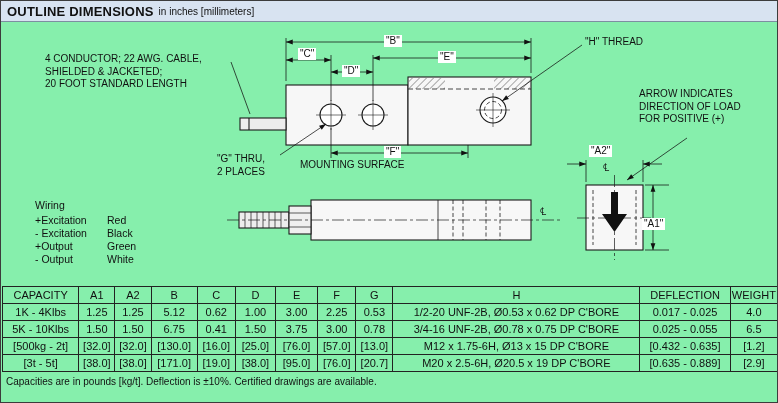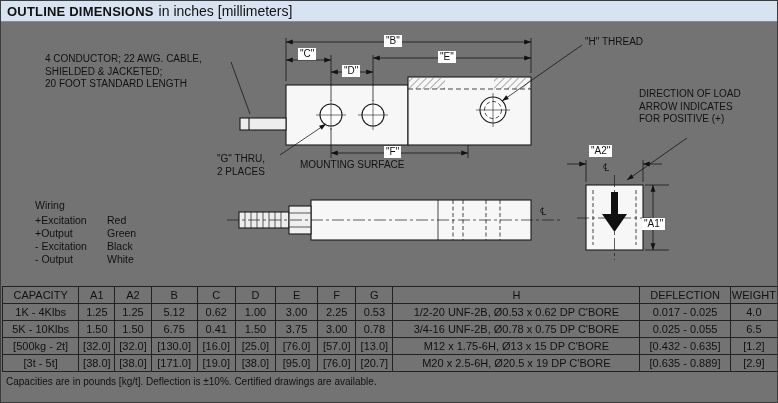--- a/index.html
+++ b/index.html
@@ -1,26 +1,26 @@
 <!DOCTYPE html>
 <html><head>
 <meta charset="utf-8">
 <style>
   * { margin:0; padding:0; box-sizing:border-box; }
   body { background:#888; font-family:"Liberation Sans", sans-serif; }
   .page {
-    width:778px; height:403px; background:#737373; position:relative;
+    width:778px; height:403px; background:#86efac; position:relative;
     border:1px solid #3c3c3c; overflow:hidden; color:#111;
   }
   .hdr {
     height:21px; background:#d8e3f1; border-bottom:1px solid #7d8ea1;
     display:flex; align-items:center; padding-left:6px; gap:5px;
   }
   .hdr .t { font-size:13px; font-weight:bold; letter-spacing:.2px; }
-  .hdr .s { font-size:14px; }
+  .hdr .s { font-size:10px; }
   .draw { position:relative; height:264px; }
   .draw svg { position:absolute; left:0; top:0; }
   .note { position:absolute; font-size:10px; line-height:12.5px; white-space:nowrap; }
   .note span { display:block; }
   .dim {
     position:absolute; font-size:10px; background:#fff; padding:0 2px;
     white-space:nowrap; line-height:12px;
   }
   .cl { position:absolute; font-size:11px; line-height:11px; }
   .wiring { position:absolute; left:34px; top:157px; font-size:10.5px; line-height:13px;margin-top:20px; }
@@ -133,42 +133,42 @@
       <span>SHIELDED &amp; JACKETED;</span>
       <span>20 FOOT STANDARD LENGTH</span>
     </div>
 
     <div class="wiring">
       <div class="wt">Wiring</div>
       <div class="wr">
         <span>+Excitation</span><span>Red</span>
       </div>
       <div class="wr">
+        <span>- Excitation</span><span>Black</span>
+      </div>
+      <div class="wr">
         <span>+Output</span><span>Green</span>
-      </div>
-      <div class="wr">
-        <span>- Excitation</span><span>Black</span>
       </div>
       <div class="wr">
         <span>- Output</span><span>White</span>
       </div>
     </div>
 
     <div class="note" style="left:216px;top:131px">
       <span>"G" THRU,</span>
       <span>2 PLACES</span>
     </div>
 
     <div class="note" style="left:299px;top:137px">MOUNTING SURFACE</div>
 
     <div class="note" style="left:584px;top:14px">"H" THREAD</div>
 
     <div class="note" style="left:638px;top:66px">
+      <span>ARROW INDICATES</span>
       <span>DIRECTION OF LOAD</span>
-      <span>ARROW INDICATES</span>
       <span>FOR POSITIVE (+)</span>
     </div>
 
     <div class="dim" style="left:383px;top:13px">"B"</div>
     <div class="dim" style="left:297px;top:26px">"C"</div>
     <div class="dim" style="left:341px;top:43px">"D"</div>
     <div class="dim" style="left:437px;top:29px">"E"</div>
     <div class="dim" style="left:383px;top:124px">"F"</div>
     <div class="dim" style="left:588px;top:123px">"A2"</div>
     <div class="dim" style="left:641px;top:196px">"A1"</div>

